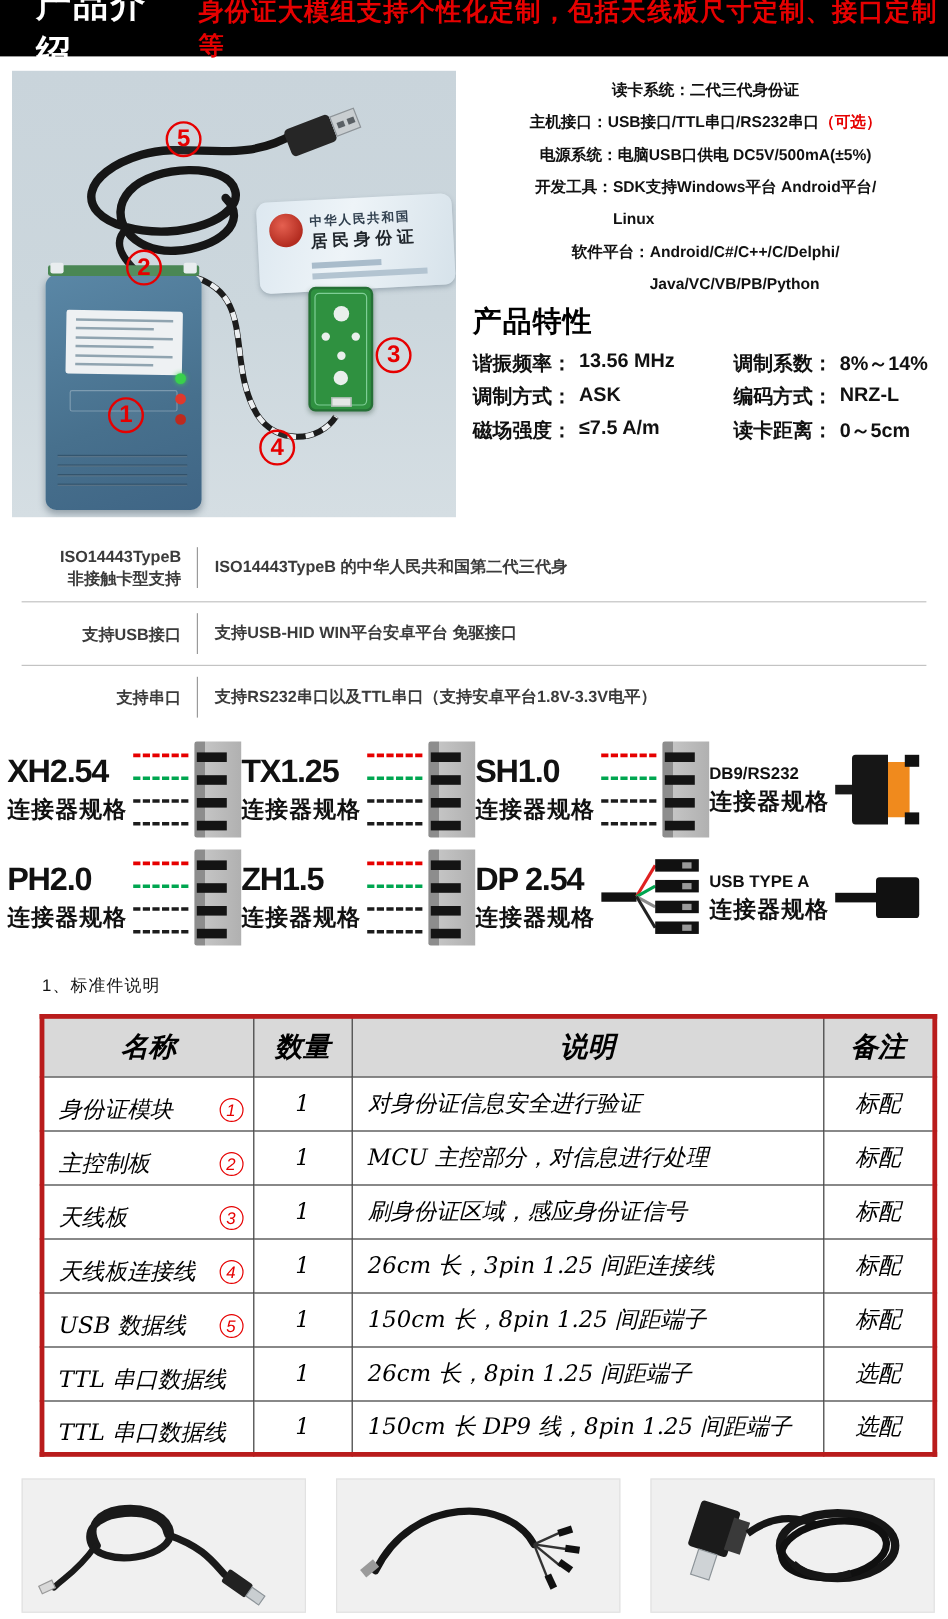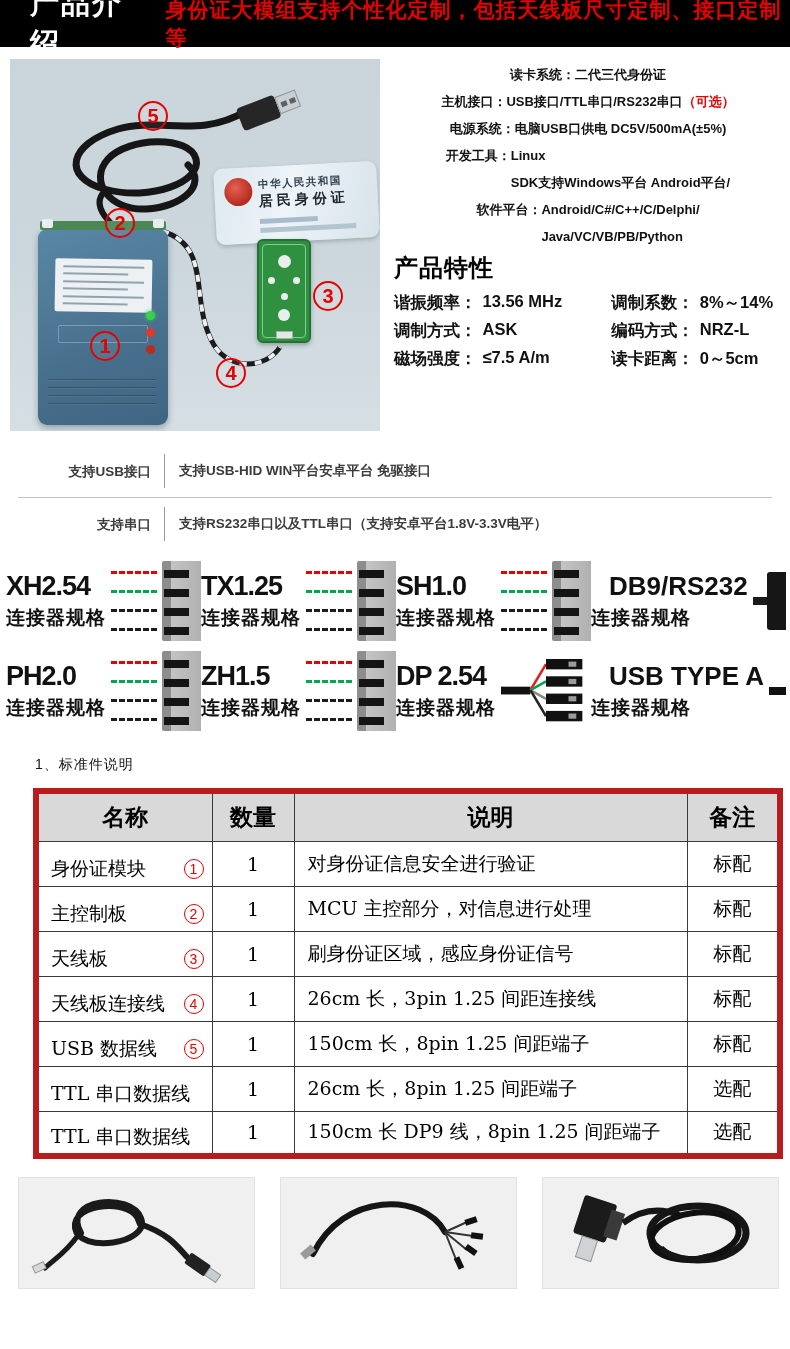--- a/index.html
+++ b/index.html
@@ -86,21 +86,21 @@
   .spec-row { display:flex; align-items:center; padding:9px 0; }
   .spec-row + .spec-row { border-top:1px solid #c3c3c3; }
   .spec-label { width:146px; text-align:right; padding-right:13px; font-size:13.5px; font-weight:600; color:#3b3b3b; line-height:19px; flex:none; }
   .spec-desc { border-left:1px solid #9a9a9a; padding:6px 0 6px 14px; font-size:13.5px; font-weight:600; color:#3b3b3b; flex:1; min-height:34px; display:flex; align-items:center; }
 
   
   .conn-grid { display:grid; grid-template-columns:repeat(4,1fr); padding:6px 4px 0 6px; }
   .conn-cell { display:flex; align-items:center; gap:5px; height:90px; overflow:hidden; }
   .conn-text { display:flex; flex-direction:column; gap:3px; flex:none; }
   .conn-name { font-size:27px; font-weight:bold; color:#111; letter-spacing:-1px; white-space:nowrap; }
-  .conn-name.long { font-size:26px; letter-spacing:0;padding-left:18px; }
+  .conn-name.long { font-size:14px; letter-spacing:0; }
   .conn-caption { font-size:19px; font-weight:bold; color:#111; letter-spacing:1px; white-space:nowrap; }
   .dashes { display:flex; flex-direction:column; justify-content:space-between; height:60px; width:46px; flex:none; }
   .dash { border-top:3px dashed #1c1c1c; display:block; }
   .dash.r { border-color:#e60000; } .dash.g { border-color:#00a650; }
   .ph-icon { width:44px; height:80px; background:linear-gradient(90deg,#8d8d8d 0 9px,#c4c4c4 9px,#adadad); border-radius:2px; position:relative; flex:none; }
   .ph-icon i { position:absolute; left:2px; width:25px; height:8px; background:#141414; }
   .ph-icon i:nth-child(1){top:9px;} .ph-icon i:nth-child(2){top:28px;} .ph-icon i:nth-child(3){top:47px;} .ph-icon i:nth-child(4){top:66px;}
   .db9-icon { position:relative; width:72px; height:70px; flex:none; }
   .db9-icon .cab { position:absolute; left:0; top:31px; width:15px; height:8px; background:#1a1a1a; }
   .db9-icon .shell { position:absolute; left:14px; top:6px; width:30px; height:58px; background:#161616; border-radius:3px 0 0 3px; }
@@ -109,21 +109,21 @@
   .db9-icon .post.t { top:6px; } .db9-icon .post.b { top:54px; }
   .usba-icon { position:relative; width:96px; height:58px; flex:none; }
   .usba-icon .cab { position:absolute; left:0; top:25px; width:36px; height:8px; background:#111; }
   .usba-icon .pb { position:absolute; left:34px; top:12px; width:36px; height:34px; background:#111; border-radius:3px; }
 
   
   .parts-title { margin:20px 0 0 35px; font-size:14px; color:#111; letter-spacing:1px; }
   table.parts { border-collapse:collapse; margin:14px 0 0 33px; width:744px;
                 font-family:"DejaVu Serif","Liberation Serif",serif; table-layout:fixed; }
   table.parts th, table.parts td { border:1px solid #3a3a3a; }
-  table.parts { border:6px solid #b91c1c; }
+  table.parts { border:4px solid #b91c1c;font-style:italic; }
   table.parts th { background:#d9d9d9; height:50px; font-size:23px; font-weight:bold; color:#000; }
   table.parts td { height:45px; font-size:19px; color:#000; }
   td.c-name { padding:10px 8px 0 12px; }
   .name-wrap { display:flex; align-items:center; justify-content:space-between; }
   td.c-qty, td.c-note { text-align:center; }
   td.c-desc { padding-left:13px; }
   .num-co { display:inline-flex; width:20px; height:20px; border:1.5px solid #e60000; border-radius:50%;
             color:#e60000; font-size:14px; align-items:center; justify-content:center;
             font-family:"Liberation Sans",sans-serif; flex:none; }
   .num-co:empty { display:none; }
@@ -218,22 +218,22 @@
       <span class="inf-val">USB接口/TTL串口/RS232串口</span>
       <span class="opt">（可选）</span>
     </div>
     <div class="inf-row">
       <span class="inf-label">电源系统：</span>
       <span class="inf-val">电脑USB口供电 DC5V/500mA(±5%)</span>
     </div>
     <div class="inf-row">
       <span class="inf-label">开发工具：</span>
       <span class="inf-val">
+        <span style="display:block">SDK支持Windows平台 Android平台/</span>
         <span style="display:block">Linux</span>
-        <span style="display:block">SDK支持Windows平台 Android平台/</span>
       </span>
     </div>
     <div class="inf-row">
       <span class="inf-label">软件平台：</span>
       <span class="inf-val">
         <span style="display:block">Android/C#/C++/C/Delphi/</span>
         <span style="display:block">Java/VC/VB/PB/Python</span>
       </span>
     </div>
 
@@ -261,20 +261,27 @@
       </div>
       <div class="feat-item">
         <span class="inf-label">读卡距离：</span>
         <span class="inf-val">0～5cm</span>
       </div>
     </div>
   </div>
 </div>
 
 <div class="speclist">
+  <div class="spec-row">
+    <div class="spec-label">
+      <div>ISO14443TypeB</div>
+      <div>非接触卡型支持</div>
+    </div>
+    <div class="spec-desc">ISO14443TypeB 的中华人民共和国第二代三代身</div>
+  </div>
   <div class="spec-row">
     <div class="spec-label">
       <div>支持USB接口</div>
       <div></div>
     </div>
     <div class="spec-desc">支持USB-HID WIN平台安卓平台 免驱接口</div>
   </div>
   <div class="spec-row">
     <div class="spec-label">
       <div>支持串口</div>

